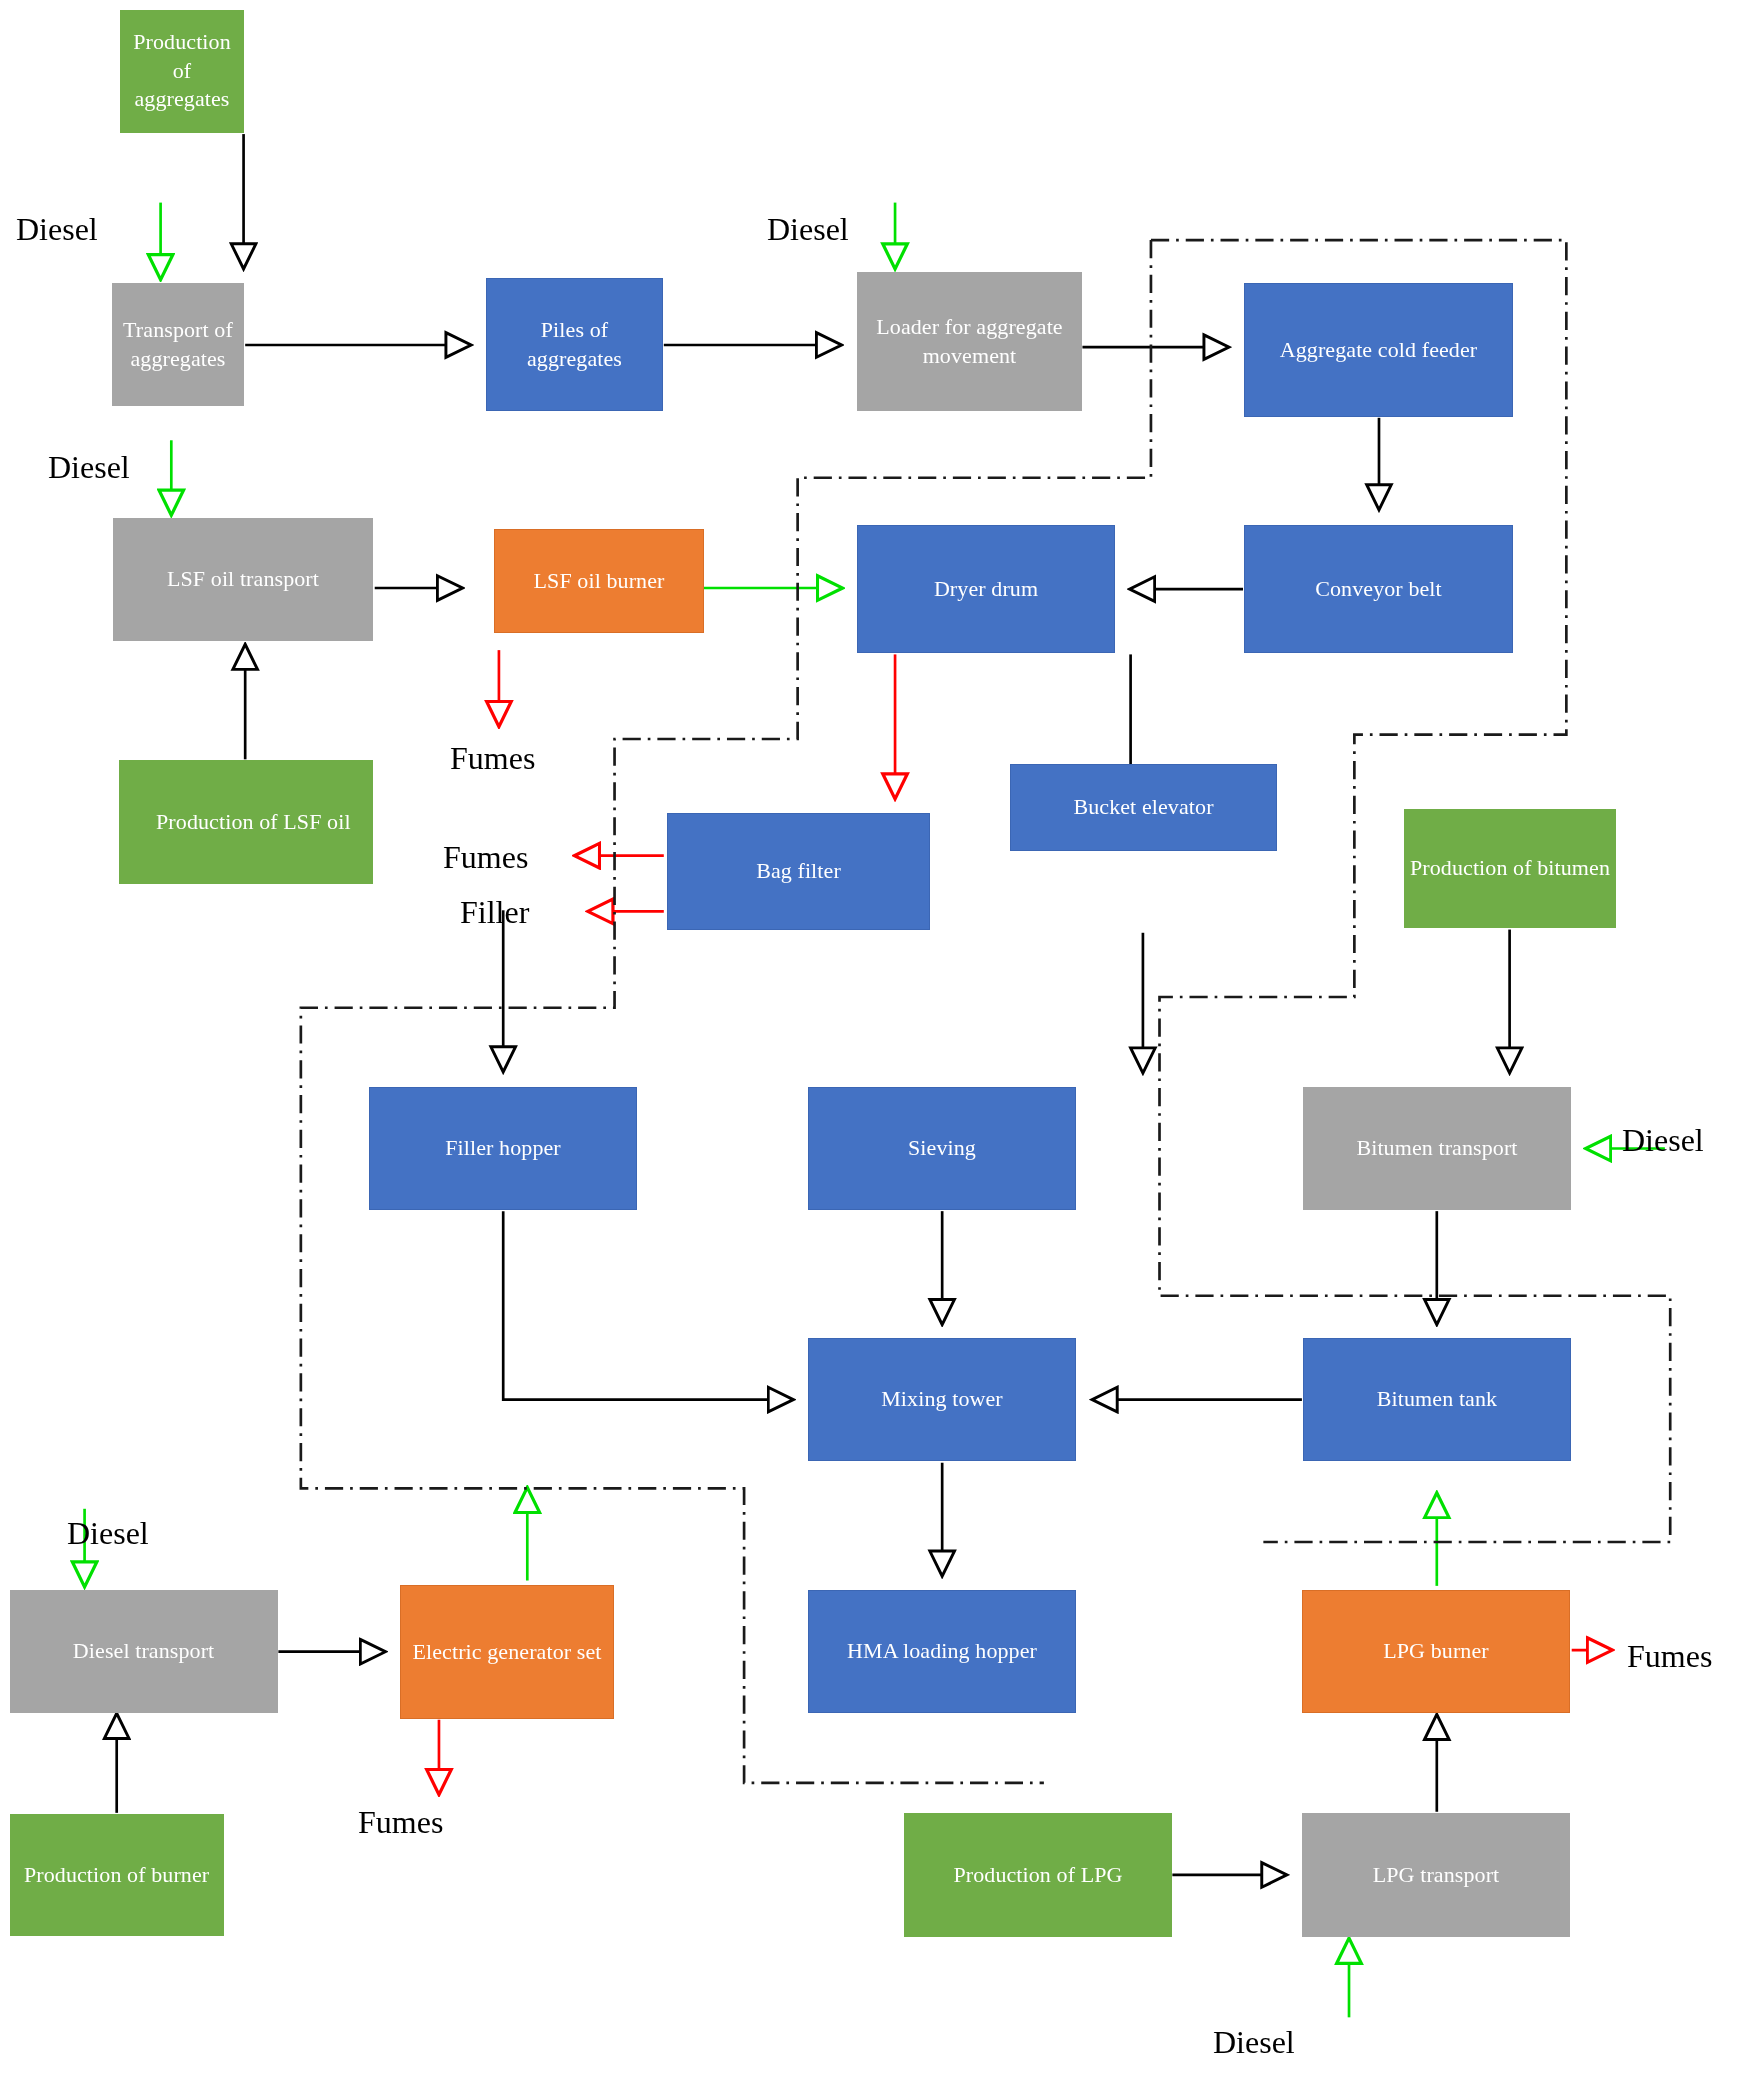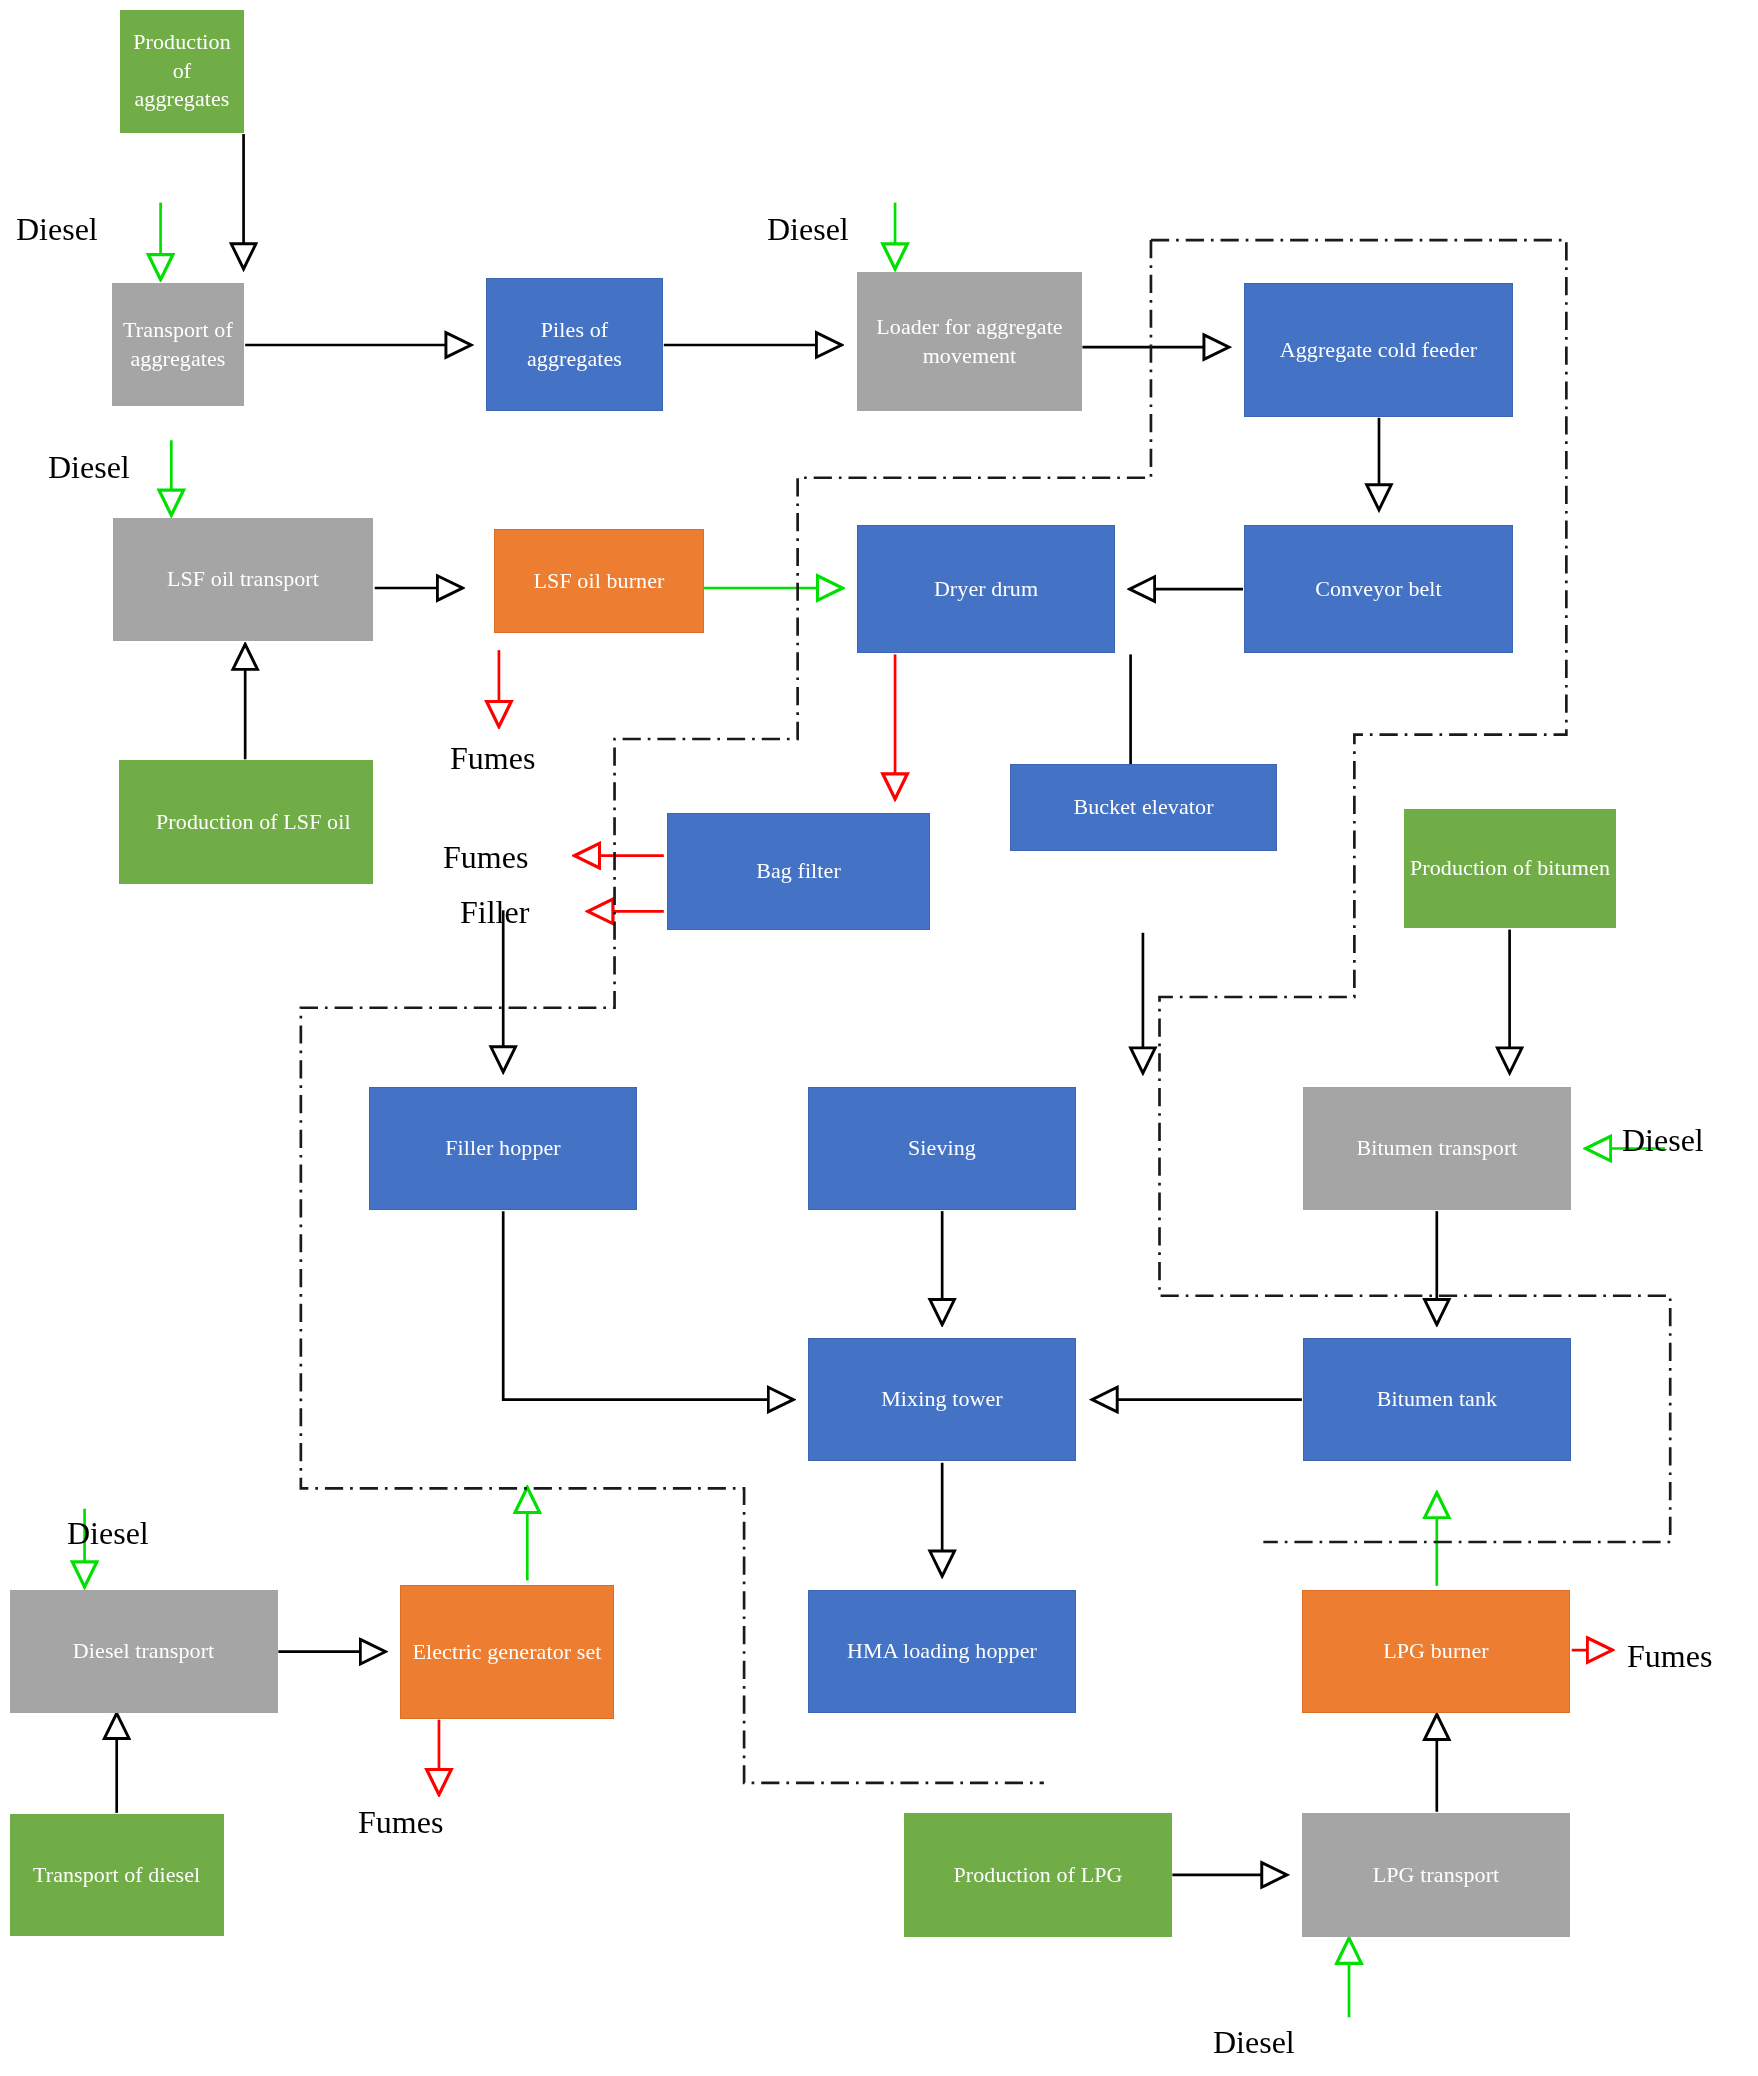--- a/index.html
+++ b/index.html
@@ -171,21 +171,21 @@
 
   <div class="node orange" style="left:400px;top:1585px;width:214px;height:134px;">
     <span>Electric generator set</span>
     </div>
 
   <div class="node orange" style="left:1302px;top:1590px;width:268px;height:123px;">
     <span>LPG burner</span>
     </div>
 
   <div class="node green" style="left:9.6px;top:1814px;width:214px;height:122px;">
-    <span>Transport of diesel</span>
+    <span>Production of burner</span>
     </div>
 
   <div class="node green" style="left:904px;top:1813px;width:268px;height:124px;">
     <span>Production of LPG</span>
     </div>
 
   <div class="node gray" style="left:1302px;top:1813px;width:268px;height:124px;">
     <span>LPG transport</span>
     </div>
 

